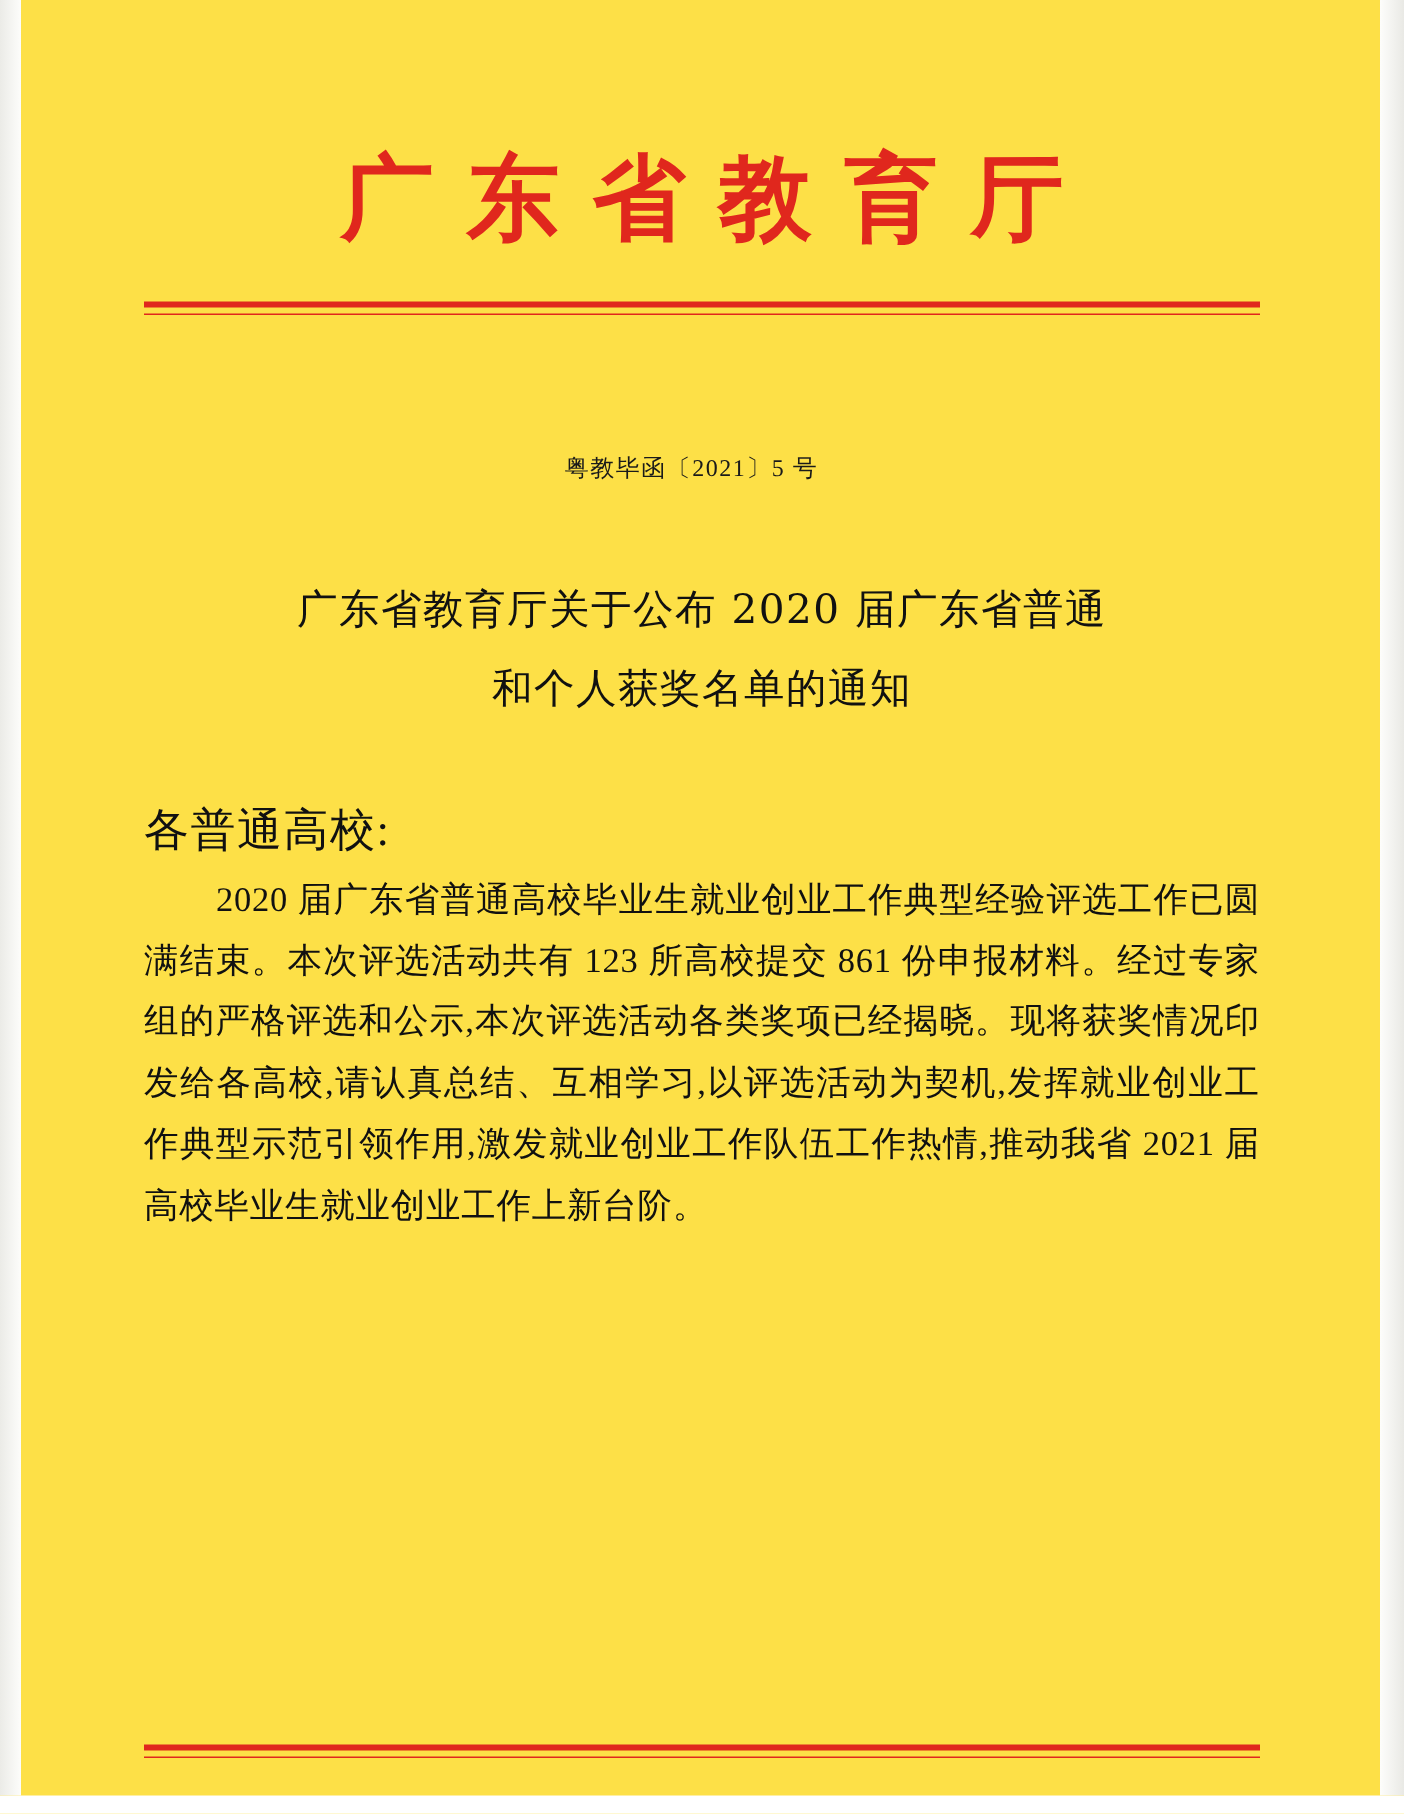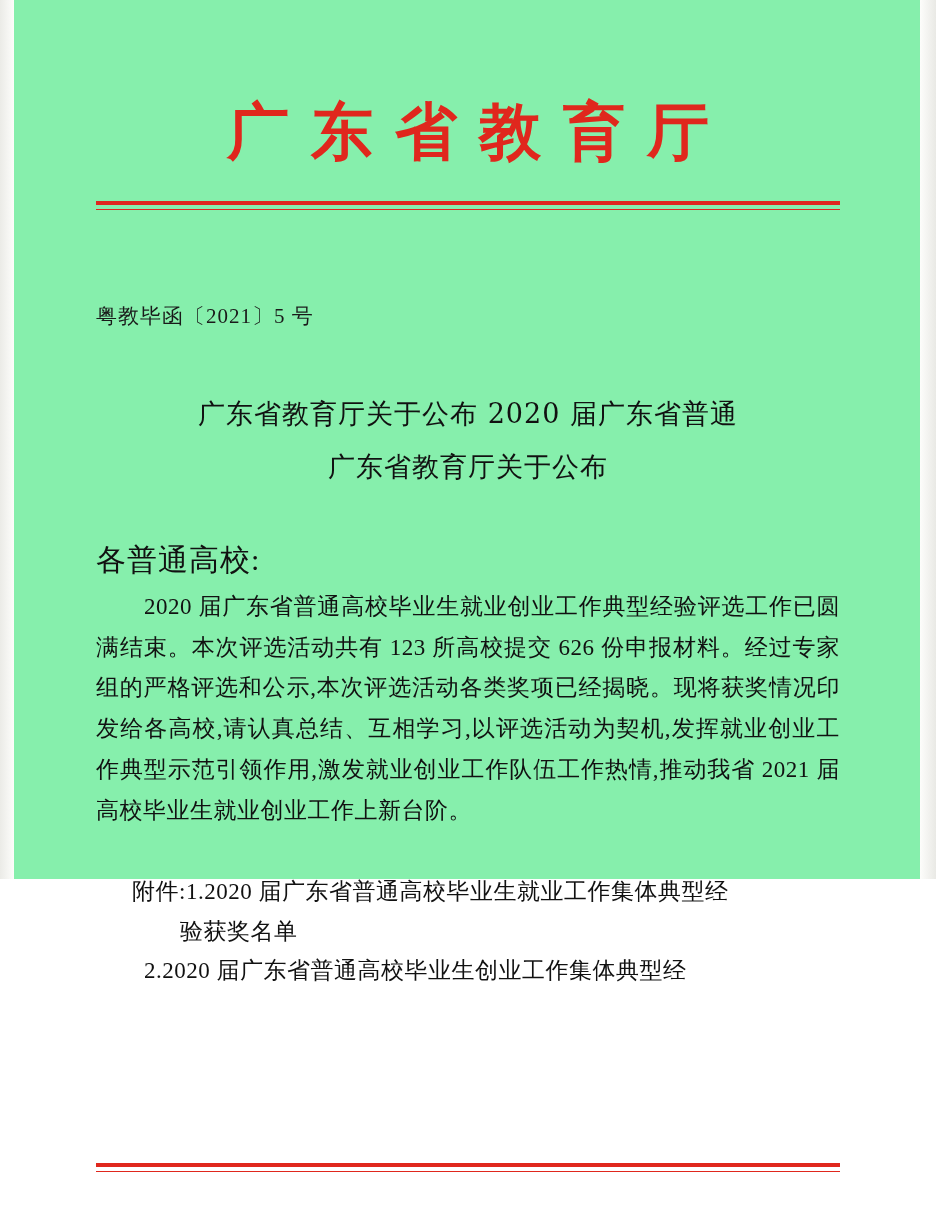--- a/index.html
+++ b/index.html
@@ -9,22 +9,22 @@
   }
   body {
     width: 936px;
     height: 1209px;
     overflow: hidden;
     font-family: "Liberation Serif", "DejaVu Serif", serif;
   }
   .page {
     position: relative;
     width: 936px;
-    height: 879px;
-    background: #86efac;
+    height: 1197px;
+    background: #fde047;
     box-sizing: border-box;
   }
   
   .page::before {
     content: "";
     position: absolute;
     left: 0; top: 0; bottom: 0;
     width: 14px;
     background: linear-gradient(to right, #ebebe7, #fdfdfb);
     pointer-events: none;
@@ -61,23 +61,23 @@
     height: 4px;
     background: #e0271d;
   }
   .rule-thin {
     margin-top: 4px;
     height: 1px;
     background: #e0271d;
   }
   .docnum {
     margin-top: 92px;
-    text-align: left;
+    text-align: center;
     padding-right: 14px;
-    font-size: 21px;
+    font-size: 16px;
     color: #1a1a1a;
     letter-spacing: 1px;
   }
   .title {
     margin-top: 58px;
     text-align: center;
     font-family: "DejaVu Serif", "Liberation Serif", serif;
     font-weight: 400;
     font-size: 27px;
     line-height: 1.95;
@@ -145,30 +145,25 @@
 
     <div class="masthead">广东省教育厅</div>
 
     <div class="rule-thick"></div>
     <div class="rule-thin"></div>
 
     <div class="docnum">粤教毕函〔2021〕5 号</div>
 
     <div class="title">
       <span class="line">广东省教育厅关于公布 2020 届广东省普通</span>
-      <span class="line">广东省教育厅关于公布</span>
+      <span class="line">和个人获奖名单的通知</span>
     </div>
 
     <div class="salutation">各普通高校:</div>
 
-    <div class="body-text">2020 届广东省普通高校毕业生就业创业工作典型经验评选工作已圆满结束。本次评选活动共有 123 所高校提交 626 份申报材料。经过专家组的严格评选和公示,本次评选活动各类奖项已经揭晓。现将获奖情况印发给各高校,请认真总结、互相学习,以评选活动为契机,发挥就业创业工作典型示范引领作用,激发就业创业工作队伍工作热情,推动我省 2021 届高校毕业生就业创业工作上新台阶。</div>
+    <div class="body-text">2020 届广东省普通高校毕业生就业创业工作典型经验评选工作已圆满结束。本次评选活动共有 123 所高校提交 861 份申报材料。经过专家组的严格评选和公示,本次评选活动各类奖项已经揭晓。现将获奖情况印发给各高校,请认真总结、互相学习,以评选活动为契机,发挥就业创业工作典型示范引领作用,激发就业创业工作队伍工作热情,推动我省 2021 届高校毕业生就业创业工作上新台阶。</div>
 
-    <div class="attachments">
-      <span class="att-line first"><span>附件:</span><span>1.</span><span>2020 届广东省普通高校毕业生就业工作集体典型经</span></span>
-      <span class="att-line cont">验获奖名单</span>
-      <span class="att-line"><span>2.</span><span>2020 届广东省普通高校毕业生创业工作集体典型经</span></span>
-    </div>
 
   </div>
 
   <div class="footer-rule-thick" style="left:96px;"></div>
   <div class="footer-rule-thin" style="left:96px;"></div>
 </div>
 
 </body></html>

